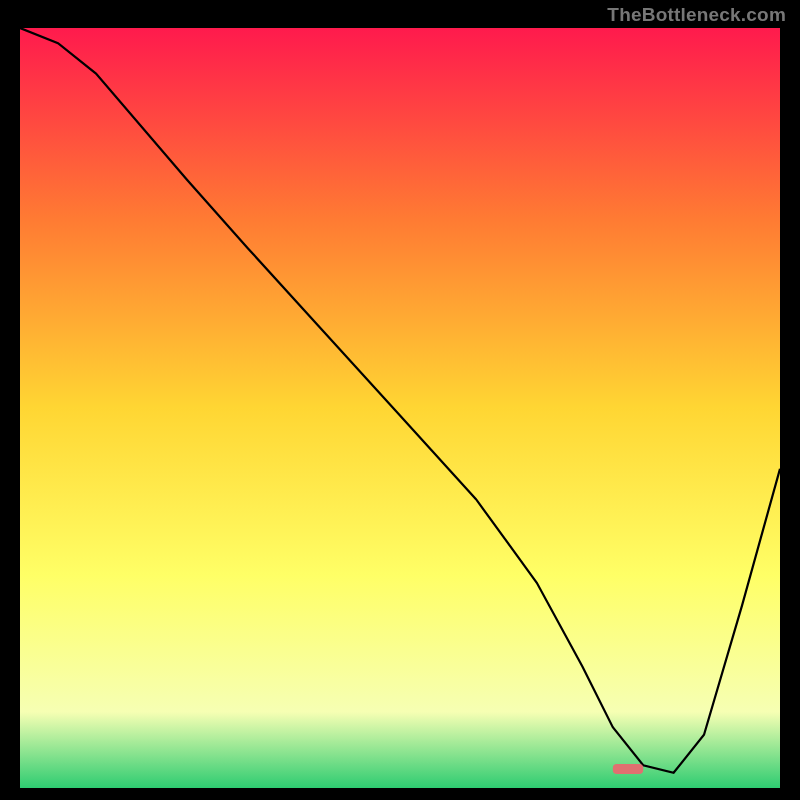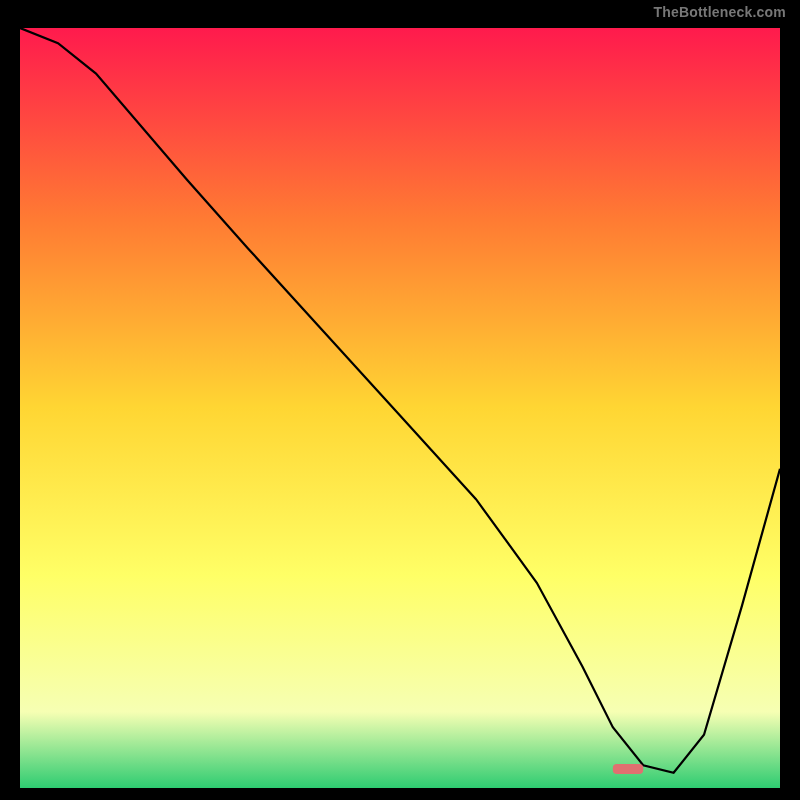--- a/index.html
+++ b/index.html
@@ -15,21 +15,21 @@
     position: relative;
     width: 800px;
     height: 800px;
     background: #000;
   }
   .watermark {
     position: absolute;
     top: 4px;
     right: 14px;
     color: #777;
-    font-size: 14px;
+    font-size: 19px;
     font-weight: 600;
     letter-spacing: 0.2px;
   }
   .plot {
     position: absolute;
     left: 20px;
     top: 28px;
     width: 760px;
     height: 760px;
     overflow: hidden;

